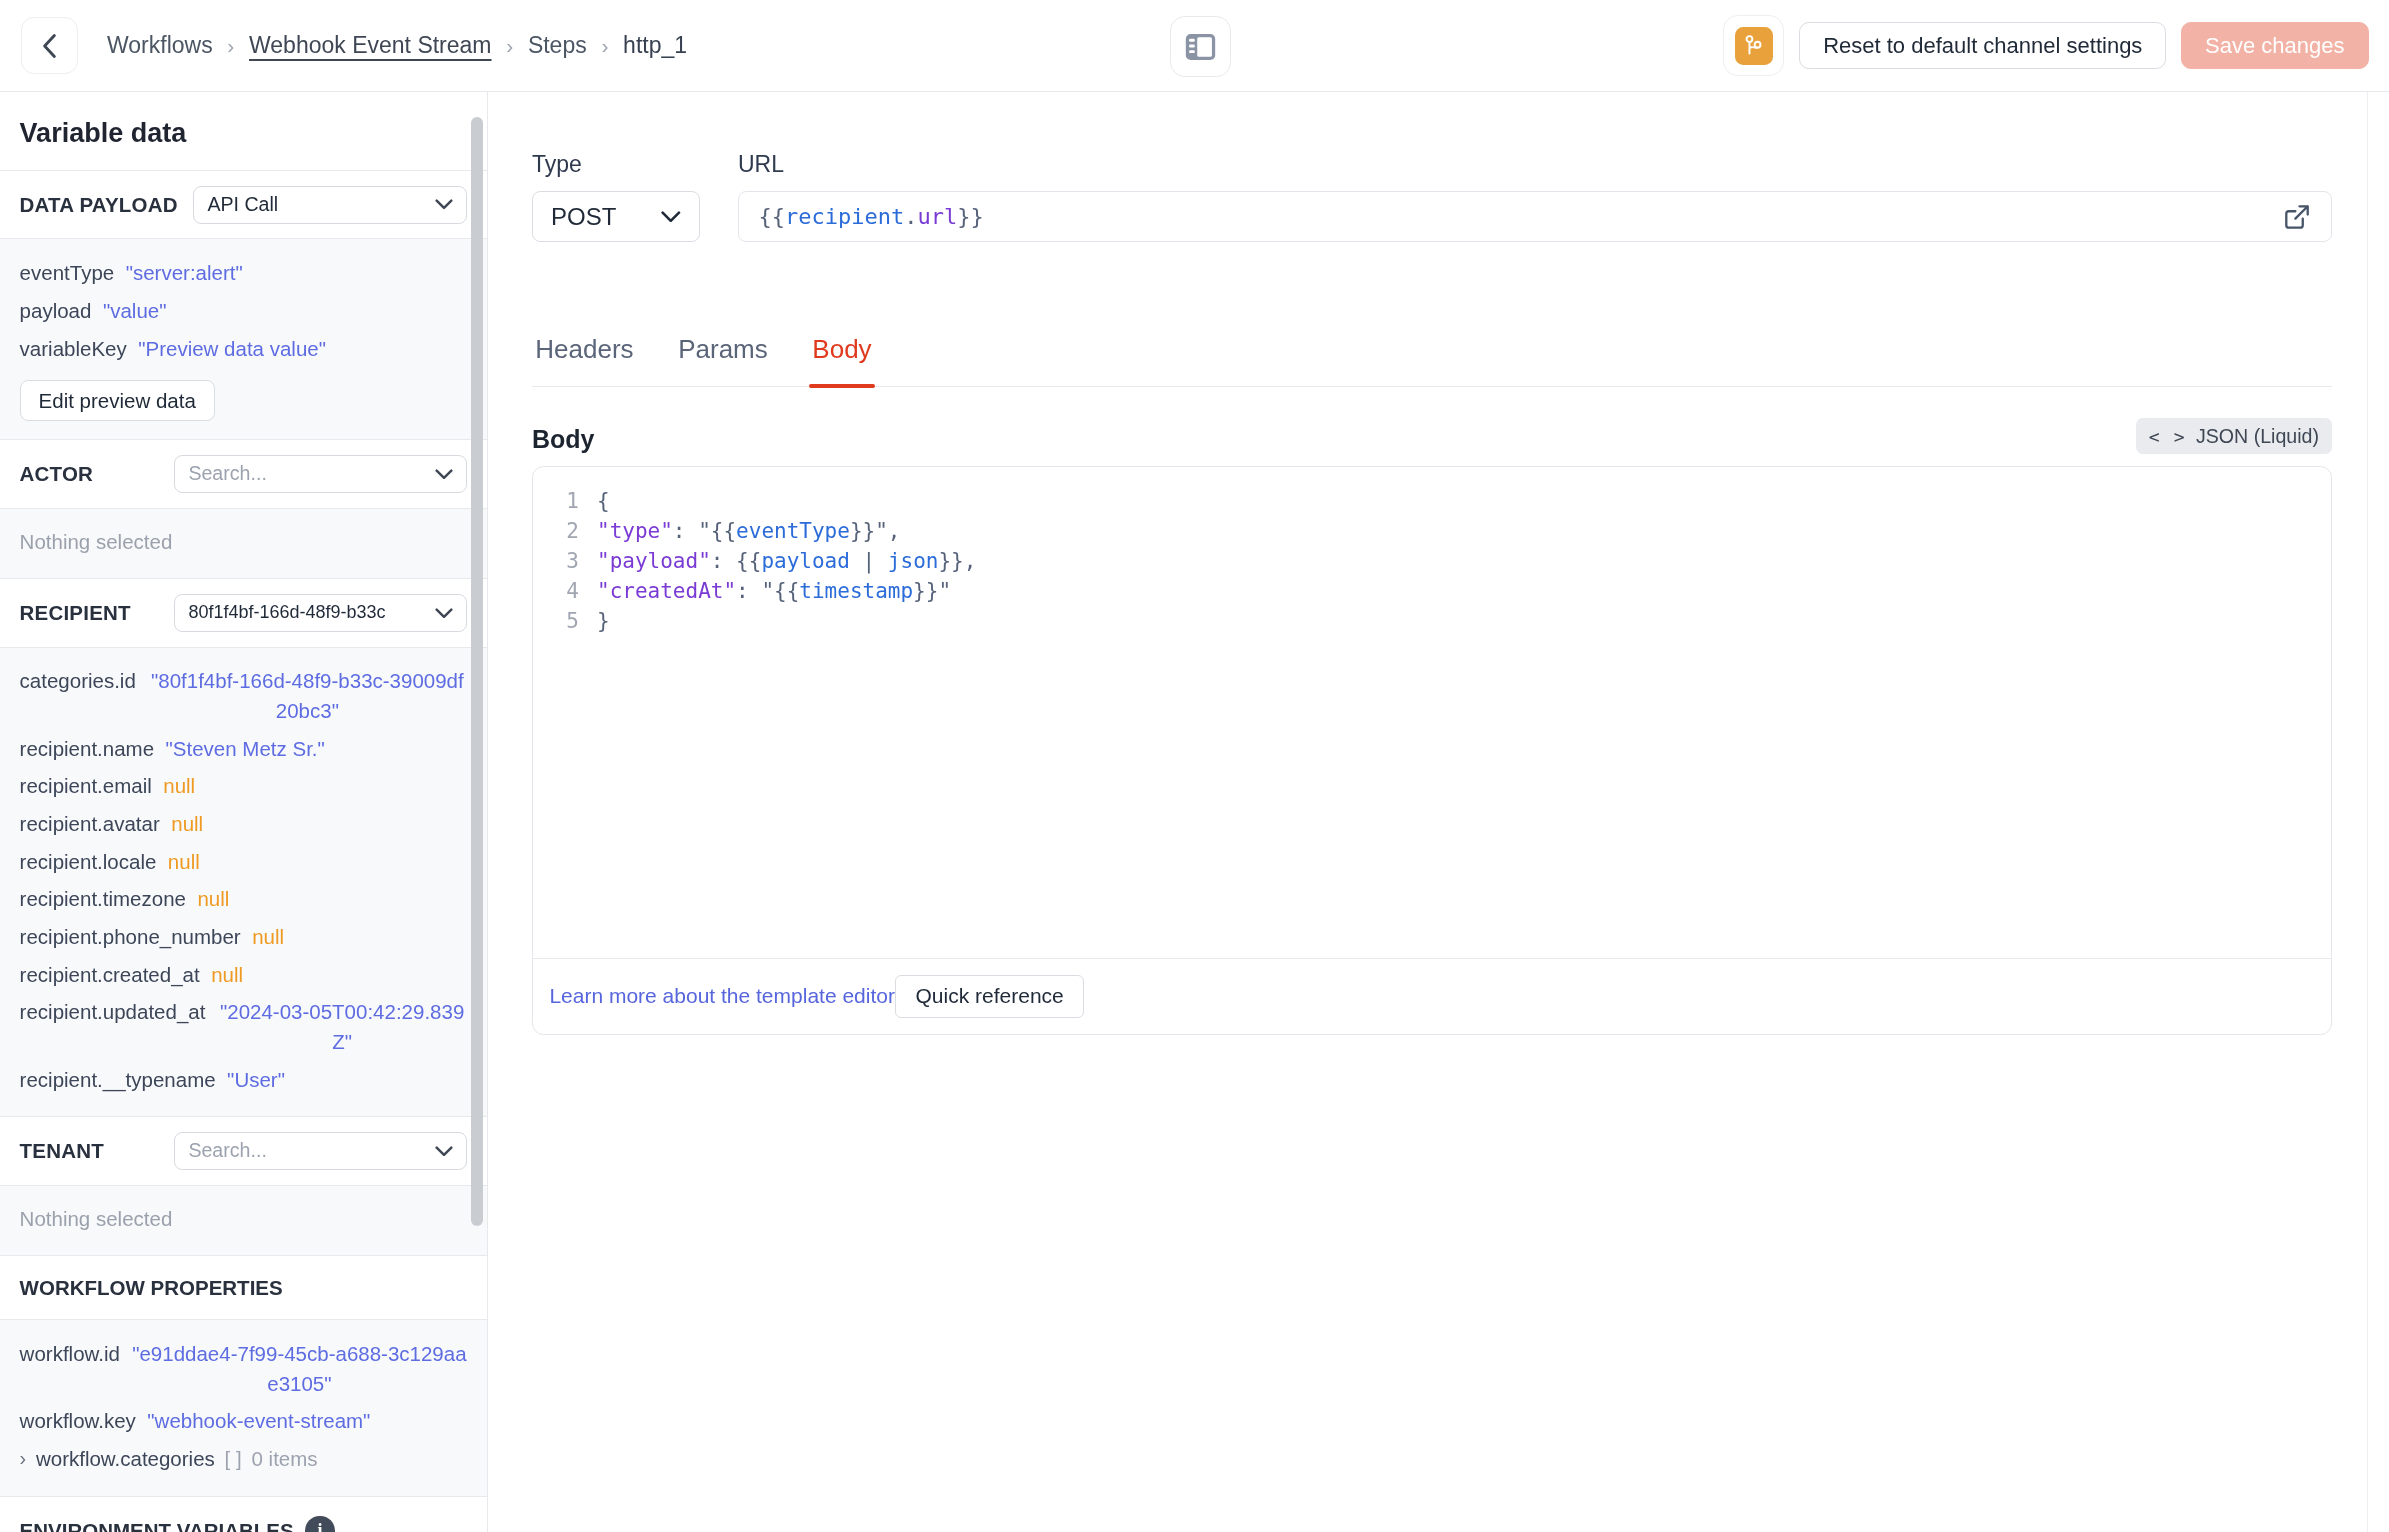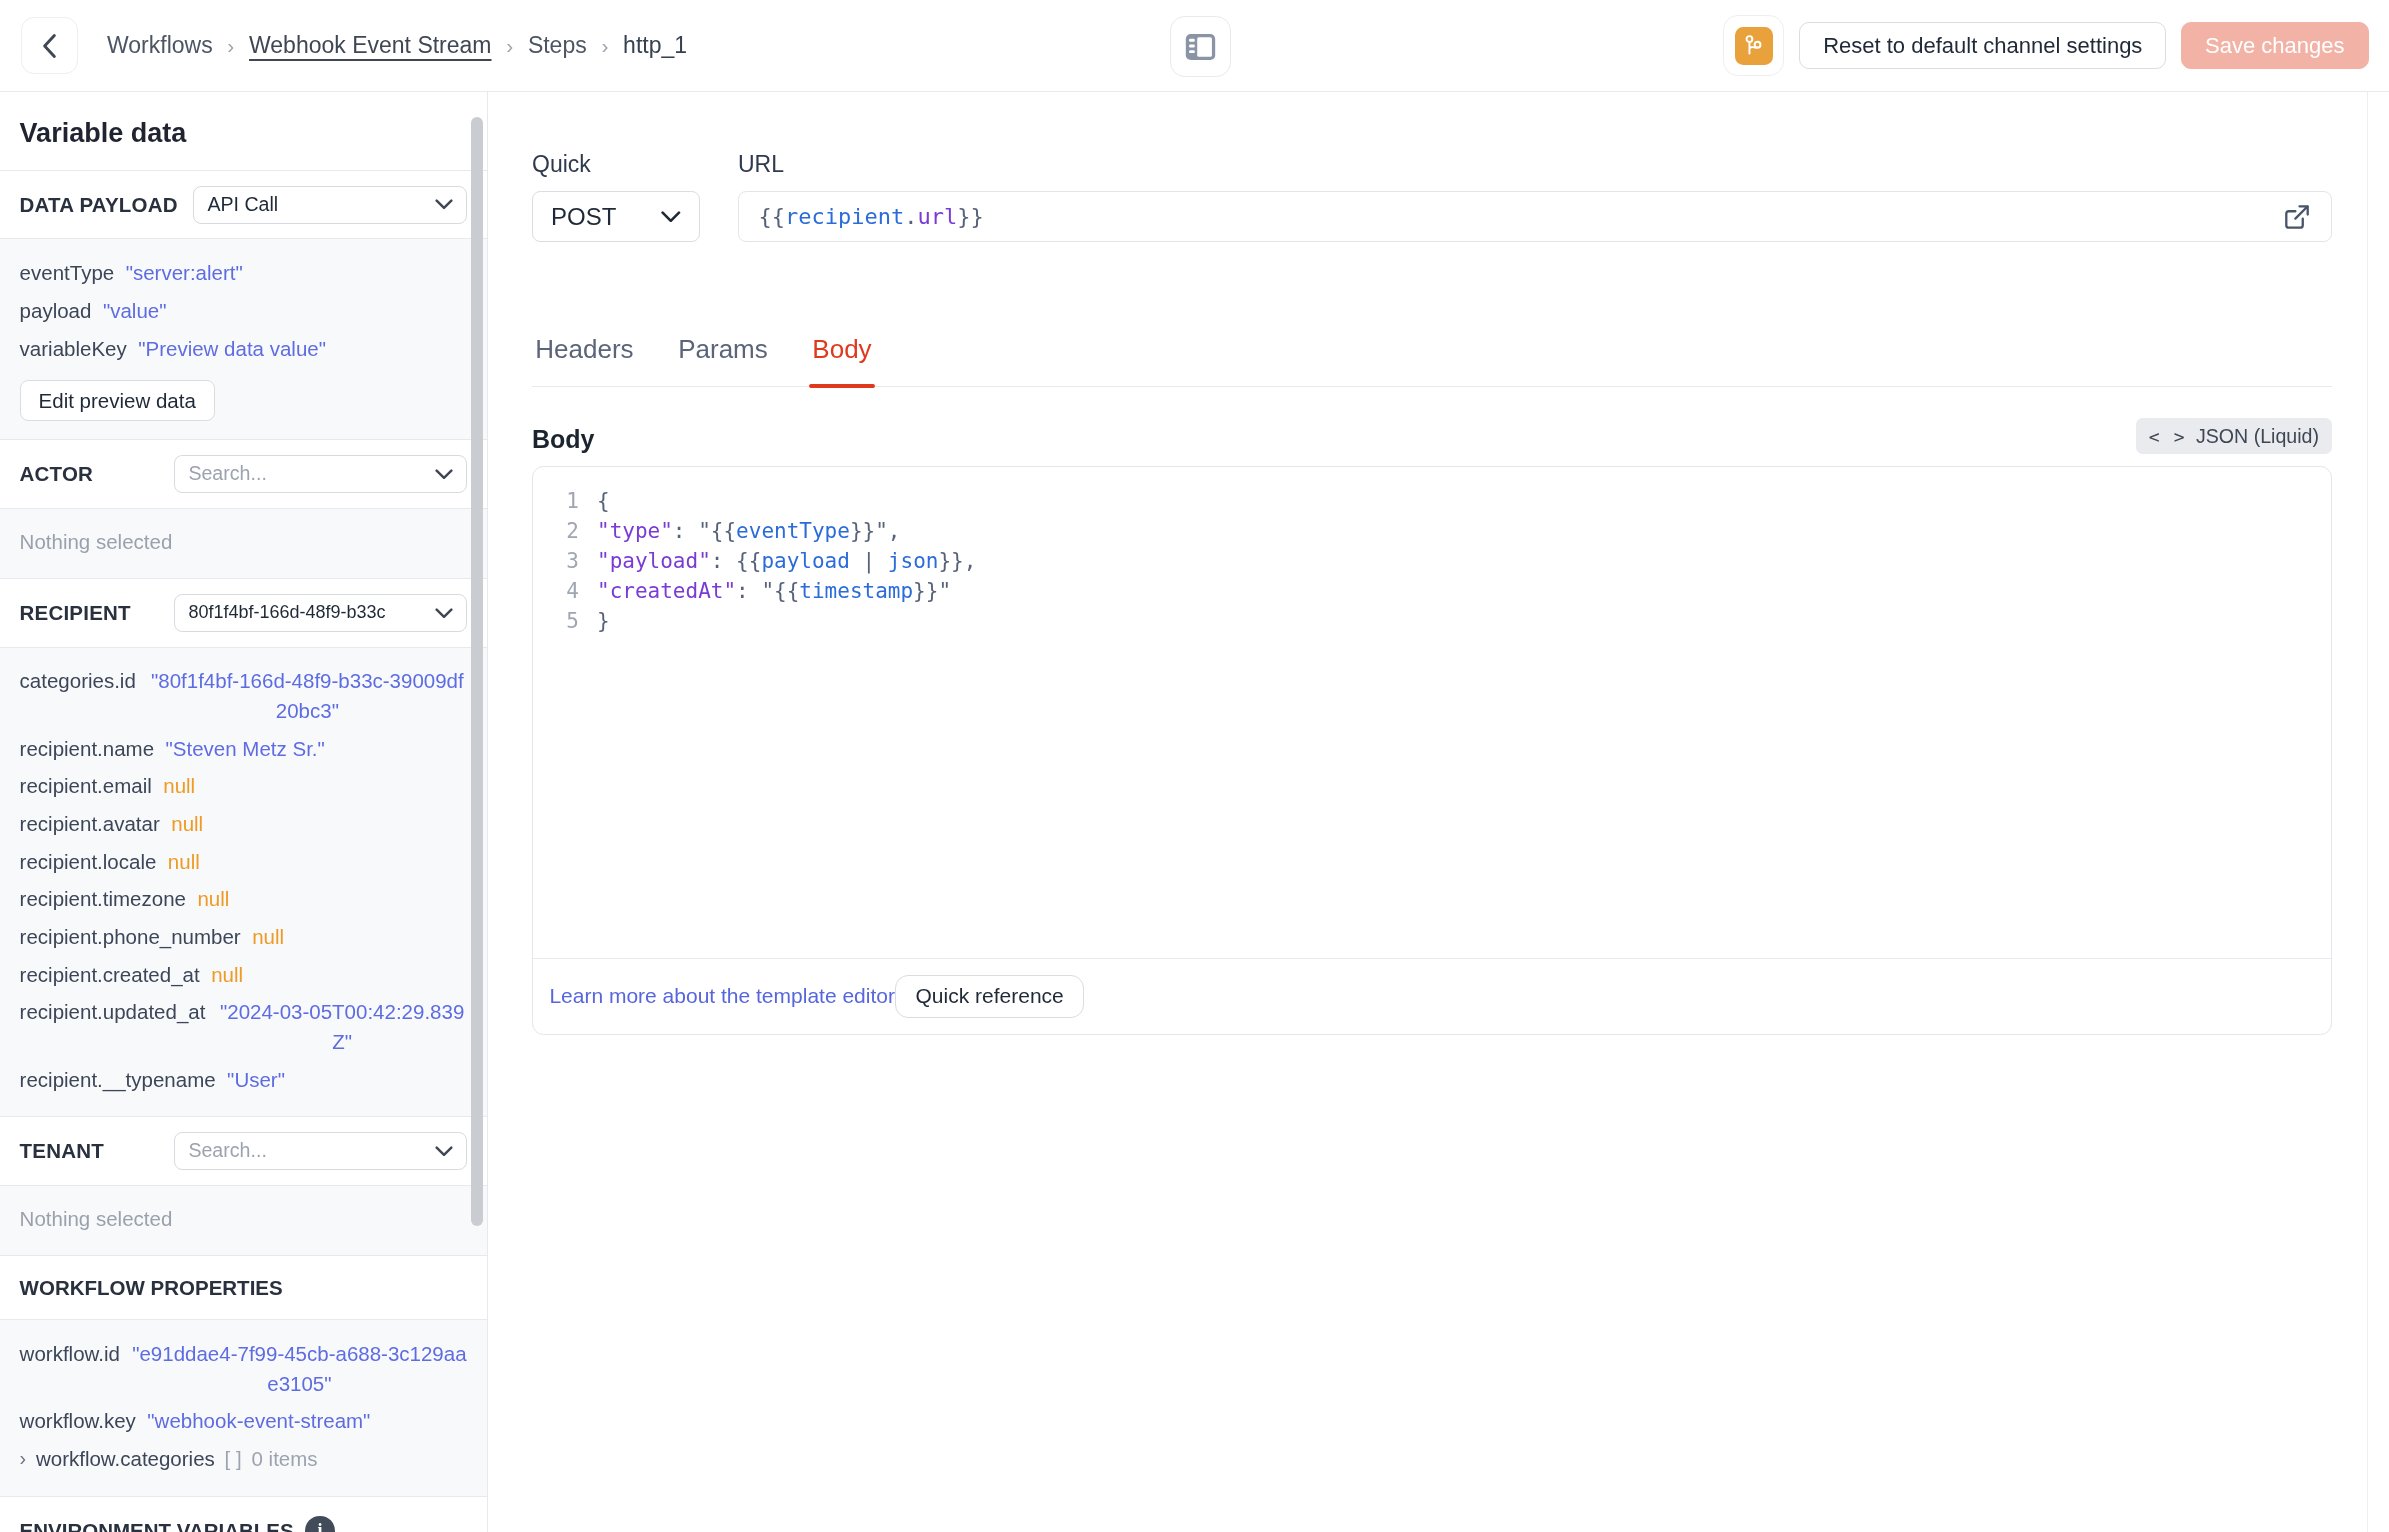--- a/index.html
+++ b/index.html
@@ -93,21 +93,21 @@
   .lang-badge { background:#e9ebef; border-radius:6.5px; padding:6.5px 13px; font-size:19.6px;
     color:#3f4754; display:flex; align-items:center; gap:9.8px; }
   .code-glyph { font-family:"DejaVu Sans Mono", monospace; font-size:18px; letter-spacing:1.6px; color:#3f4754; }
   .editor { margin-top:11.5px; border:0.8px solid #e3e6ea; border-radius:11.5px; background:#fff; overflow:hidden; }
   .code-area { height:491px; padding-top:19.6px; font-family:"DejaVu Sans Mono", monospace; font-size:21px; }
   .code-line { display:flex; line-height:30px; }
   .ln { width:64px; text-align:right; padding-right:18px; color:#a0a6b1; flex:none; }
   .editor-foot { border-top:0.8px solid #e7e9ec; display:flex; align-items:center;
     justify-content:flex-start; padding:16.4px 13px 16.4px 16.4px; }
   .learn-link { font-size:21px; color:#5766dd; }
-  .quickref-btn { height:43px; padding:0 19.6px; border:0.8px solid #d9dce1; border-radius:13px;
+  .quickref-btn { height:43px; padding:0 19.6px; border:0.8px solid #d9dce1; border-radius:6px;
     background:#fff; font-size:21px; font-weight:500; color:#1f2937;
     display:inline-flex; align-items:center; }
   svg { display:block; }
 </style>
 </head>
 <body>
 
 <div class="topbar">
   <div class="back-btn">
     <span>
@@ -300,21 +300,21 @@
     </div>
 
     <div class="sb-scroll"></div>
   </div>
 
   <div class="main">
     <div class="main-edge"></div>
 
     <div class="req-row">
       <div>
-        <div class="fld-label">Quick</div>
+        <div class="fld-label">Type</div>
         <div class="method-sel">
           <span>POST</span>
           <span>
               <svg width="19.6" height="11.5" viewBox="0 0 24 14">
                 <polyline points="2,2 12,12 22,2" fill="none" stroke="#1f2937" stroke-width="3.2" stroke-linecap="round" stroke-linejoin="round"></polyline>
               </svg>
             </span>
         </div>
       </div>
       <div class="url-group">

